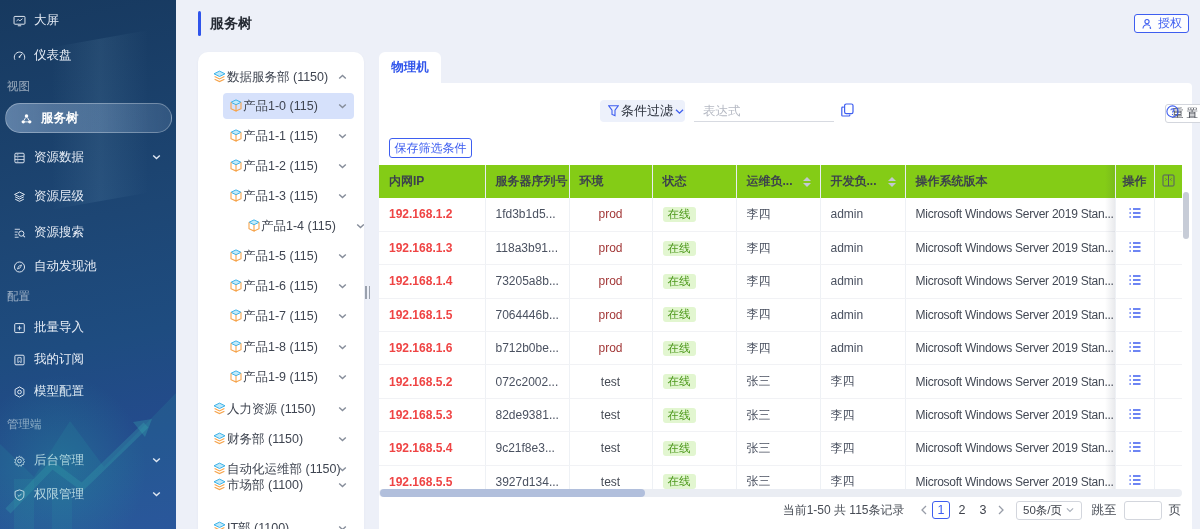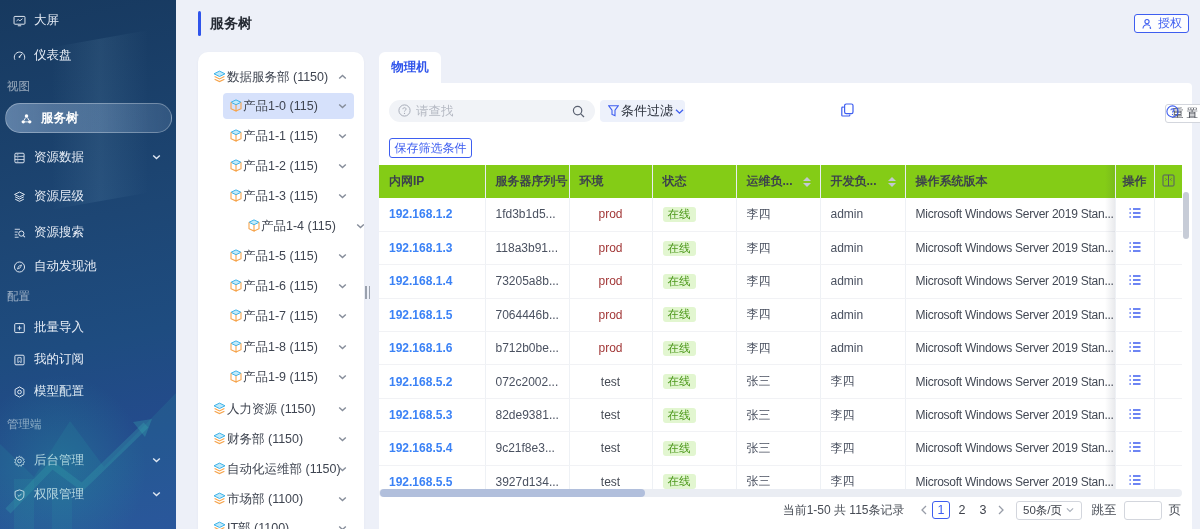--- a/index.html
+++ b/index.html
@@ -82,21 +82,21 @@
   table { border-collapse:collapse; table-layout:fixed; width:803px; }
   th { background:#84cc16; height:33px; font-size:12px; font-weight:700; color:#3c424c; text-align:left;
     padding:0 0 0 10px; border-right:1px solid #e9edf3; position:relative; white-space:nowrap; overflow:hidden; }
   th.c-center { text-align:center; padding:0; }
   th .sort { position:absolute; right:9px; top:50%; transform:translateY(-50%); display:flex; flex-direction:column; gap:2px; }
   th .sort i { width:0; height:0; border-left:4px solid transparent; border-right:4px solid transparent; }
   th .sort .up { border-bottom:4.5px solid #c3c8d2; }
   th .sort .down { border-top:4.5px solid #c3c8d2; }
   td { height:33.4px; font-size:12px; color:#4a5160; padding:0 0 0 10px; border-right:1px solid #eef1f5;
     border-bottom:1px solid #f1f2f5; white-space:nowrap; overflow:hidden; background:#fff; }
-  td.c-ip { font-weight:700; color:#3b82f6; }
+  td.c-ip { font-weight:700; color:#ef4444; }
   td[data-name="cell-os"] { letter-spacing:-0.25px; color:#434955; }
   td.c-env { text-align:center; padding:0; }
   td.c-env.env-prod { color:#a23838;margin-left:25px; }
   td.c-env.env-test { color:#464b55; }
   .badge-online { display:inline-block; font-size:11.5px; color:#4f9a1e; background:#e2f6d0; border-radius:3px;
     padding:0 5px; line-height:15px; }
   td.c-action { text-align:center; padding:0; }
   td.c-action .a-icon { display:inline-flex; width:14px; height:14px; color:#3e5ef0; cursor:pointer; }
   .col-shadow { position:absolute; left:726px; top:82px; width:10px; height:324px; pointer-events:none;
     background:linear-gradient(to right, rgba(36,46,74,0), rgba(36,46,74,0.10)); }
@@ -494,21 +494,21 @@
               <path d="M2.6 9.7 L7.5 12.1 L12.4 9.7" stroke="#f6a44c" stroke-width="1.1"></path>
             </svg>
           </span>
           <span class="t-label" data-name="tree-node-label">自动化运维部 (1150)</span>
           <span class="t-chev" data-name="chevron-down-icon">
             <svg width="9" height="9" viewBox="0 0 9 9" fill="none" stroke="currentColor" stroke-width="1.4">
               <path d="M1.2 2.9 L4.5 6.1 L7.8 2.9"></path>
             </svg>
           </span>
         </div>
-        <div class="tree-row lv0" data-name="tree-node" style="top: 434px;">
+        <div class="tree-row lv0" data-name="tree-node" style="top: 420px;">
           <span class="t-bg" data-name="tree-node-highlight"></span>
           <span class="t-icon" data-name="dept-layers-icon">
             <svg width="15" height="15" viewBox="0 0 15 15" fill="none">
               <path d="M7.5 1.6 L13 4.3 L7.5 7 L2 4.3 Z" fill="#bfe9fa" stroke="#3fb3e8" stroke-width="1"></path>
               <path d="M2.6 7 L7.5 9.4 L12.4 7" stroke="#f6a44c" stroke-width="1.1"></path>
               <path d="M2.6 9.7 L7.5 12.1 L12.4 9.7" stroke="#f6a44c" stroke-width="1.1"></path>
             </svg>
           </span>
           <span class="t-label" data-name="tree-node-label">市场部 (1100)</span>
           <span class="t-chev" data-name="chevron-down-icon">
@@ -538,51 +538,38 @@
 
   <div class="resize-handle" data-name="panel-resize-handle">
       <i data-name="resize-handle-bar"></i>
       <i data-name="resize-handle-bar"></i>
     </div>
 
   <div class="tab" data-name="tab-physical-machine">物理机</div>
 
   <div class="main-card" data-name="main-panel">
 
-    <div class="search-box" data-name="search-input">
-      <span class="q-icon" data-name="question-circle-icon">
-        <svg width="13" height="13" viewBox="0 0 13 13" fill="none" stroke="currentColor" stroke-width="1">
-          <circle cx="6.5" cy="6.5" r="5.6"></circle>
-          <path d="M4.9 5.2 C4.9 4.2 5.6 3.7 6.5 3.7 C7.4 3.7 8.1 4.3 8.1 5.1 C8.1 6.3 6.5 6.3 6.5 7.5"></path>
-          <circle cx="6.5" cy="9.4" r="0.6" fill="currentColor" stroke="none"></circle>
-        </svg>
-      </span>
-      <span class="ph" data-name="search-placeholder">请查找</span>
-      <span class="mag-icon" data-name="search-icon">
-        <svg width="13" height="13" viewBox="0 0 13 13" fill="none" stroke="currentColor" stroke-width="1.2">
-          <circle cx="5.6" cy="5.6" r="4.2"></circle>
-          <path d="M8.8 8.8 L12 12"></path>
-        </svg>
-      </span>
-    </div>
 
     <div class="filter-chip" data-name="condition-filter-dropdown">
       <span class="f-icon" data-name="funnel-icon">
         <svg width="11" height="12" viewBox="0 0 11 12" fill="none" stroke="currentColor" stroke-width="1.1">
           <path d="M0.8 0.8 L10.2 0.8 L7 5.2 L7 10.6 L4 9.4 L4 5.2 Z"></path>
         </svg>
       </span>
       <span class="f-label" data-name="condition-filter-label">条件过滤</span>
       <span class="f-chev" data-name="chevron-down-icon">
         <svg width="9" height="9" viewBox="0 0 9 9" fill="none" stroke="currentColor" stroke-width="1.3">
           <path d="M1 2.7 L4.5 6.2 L8 2.7"></path>
         </svg>
       </span>
     </div>
 
+    <div class="expr-input" data-name="expression-input">
+      <span class="ph" data-name="expression-placeholder">表达式</span>
+    </div>
     <span class="copy-icon" data-name="copy-icon">
       <svg width="13" height="14" viewBox="0 0 13 14" fill="none" stroke="currentColor" stroke-width="1.2">
         <rect x="3.6" y="1" width="8.4" height="9.6" rx="1.6"></rect>
         <path d="M2.8 4.2 L1.6 4.2 C1.1 4.2 0.8 4.6 0.8 5 L0.8 12.2 C0.8 12.7 1.1 13 1.6 13 L8 13 C8.5 13 8.8 12.7 8.8 12.2 L8.8 11.6"></path>
       </svg>
     </span>
 
     <button class="reset-btn" data-name="reset-button">重 置</button>
     <span class="help-icon" data-name="help-circle-icon">
       <svg width="13" height="13" viewBox="0 0 13 13" fill="none" stroke="currentColor" stroke-width="1.1">

